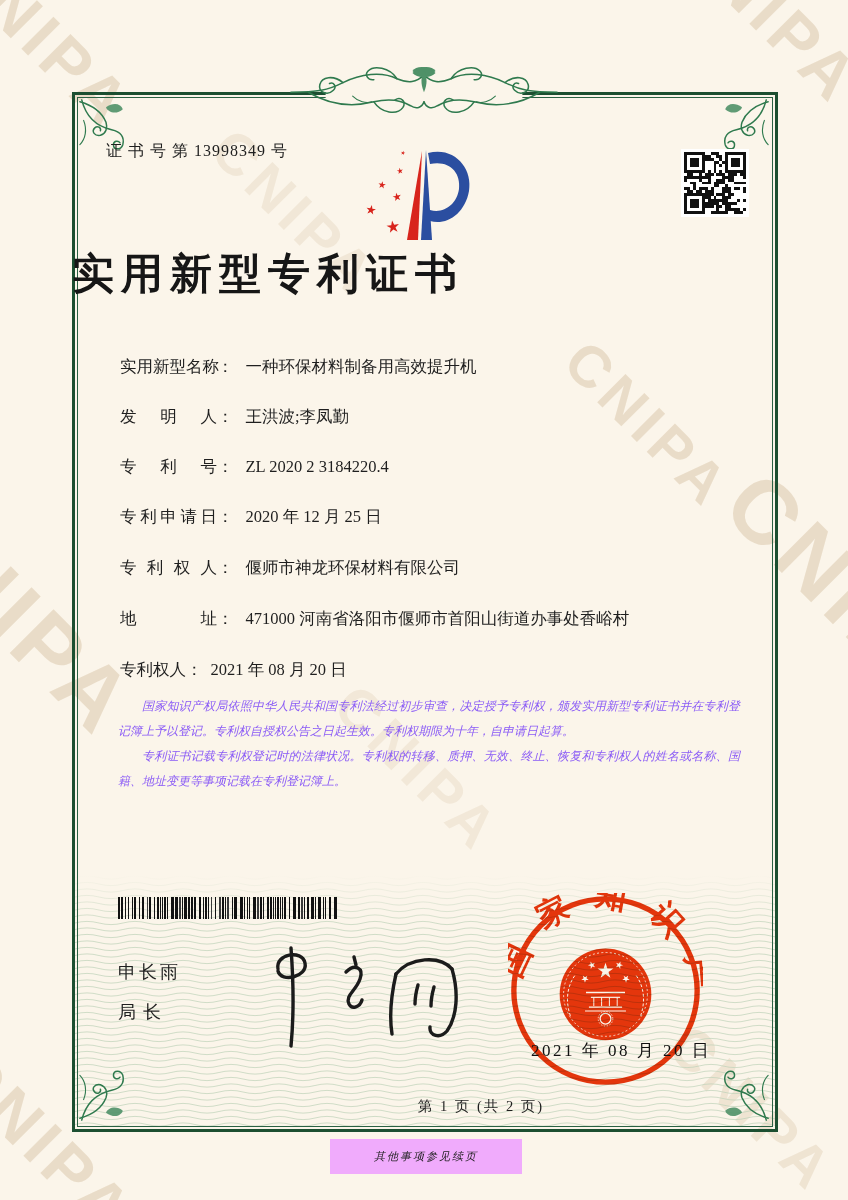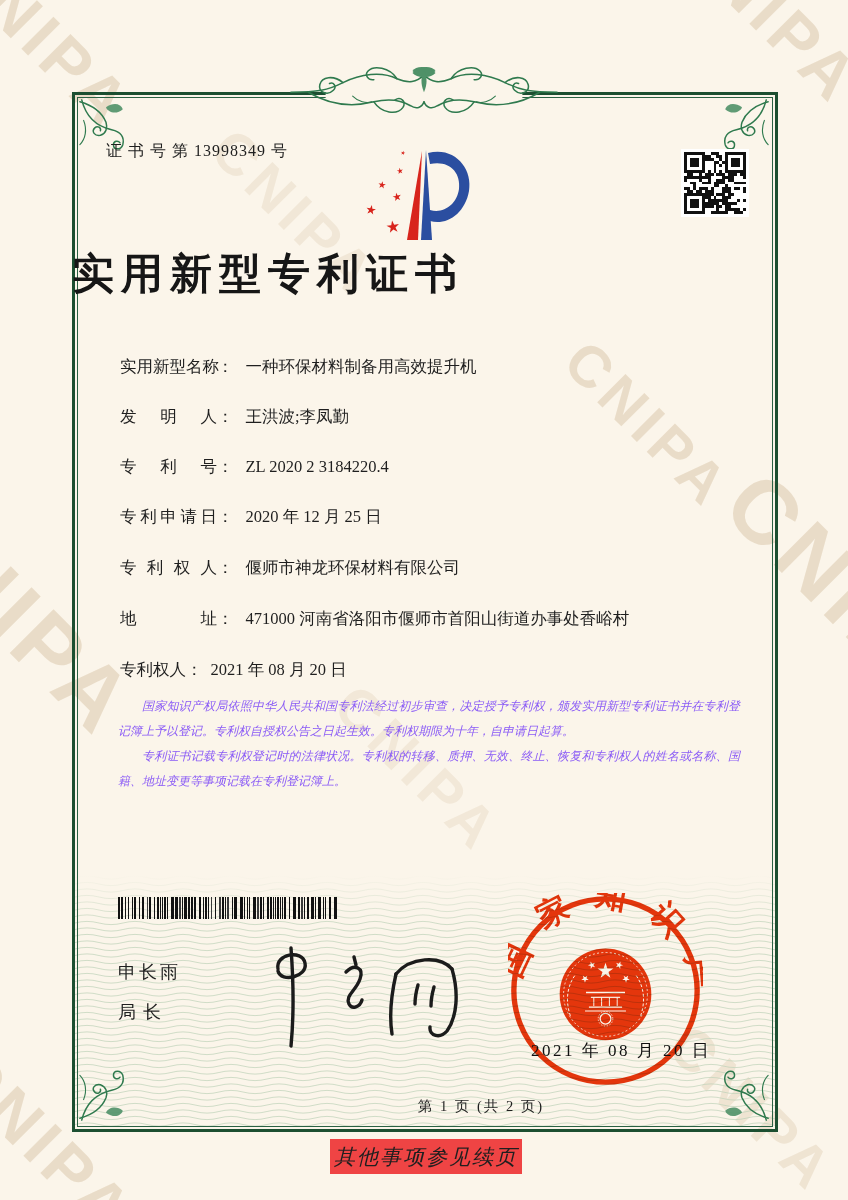--- a/index.html
+++ b/index.html
@@ -50,23 +50,23 @@
     text-align:justify;
   }
   .body-text p { text-indent:2em; }
   .barcode { left:118px; top:897px; width:222px; height:22px; z-index:2; }
   .sig-label { left:118px; font-size:18px; z-index:2; letter-spacing:7px; }
   .signature { left:250px; top:945px; width:210px; height:105px; z-index:3; }
   .seal { left:508px; top:893px; width:195px; height:195px; z-index:3; mix-blend-mode:multiply; }
   .seal-date { left:531px; top:1039px; font-size:17px; letter-spacing:2.5px; z-index:4; color:#101010; }
   .page-info { left:72px; top:1097px; width:818px; text-align:center; font-size:14.5px; letter-spacing:2px; z-index:2; }
   .footer-note {
-    left:330px; top:1139px; width:192px; height:35px; background:#ef4444;
+    left:330px; top:1139px; width:192px; height:35px; background:#f0abfc;
     z-index:2; display:flex; align-items:center; justify-content:center;
-    font-size:21px; font-style:italic; letter-spacing:2px;
+    font-size:11px; font-style:italic; letter-spacing:2px;
   }
   .orn { z-index:2; }
   svg { display:block; }
 </style>
 </head>
 <body>
 
 <div class="wm" style="left:40px;top:35px;font-size:66px;opacity:.5">CNIPA</div>
 <div class="wm" style="left:768px;top:10px;font-size:66px;opacity:.5">CNIPA</div>
 <div class="wm" style="left:295px;top:212px;font-size:58px;opacity:.28">CNIPA</div>

